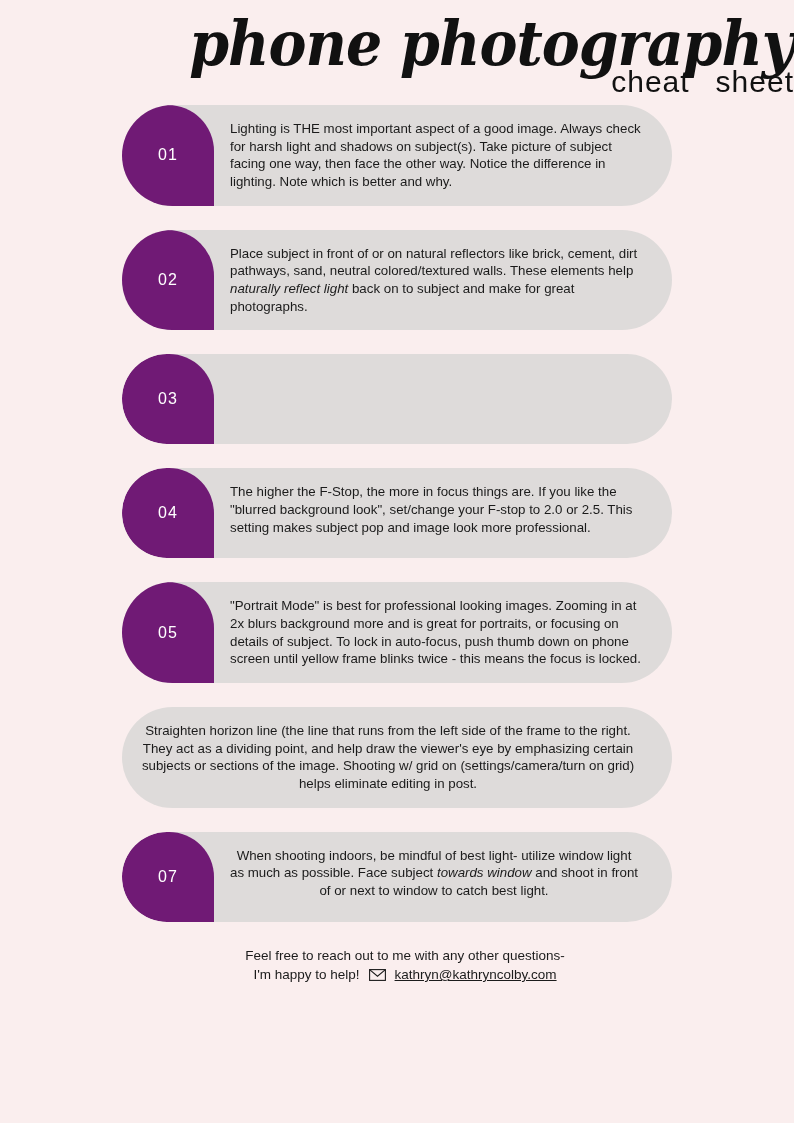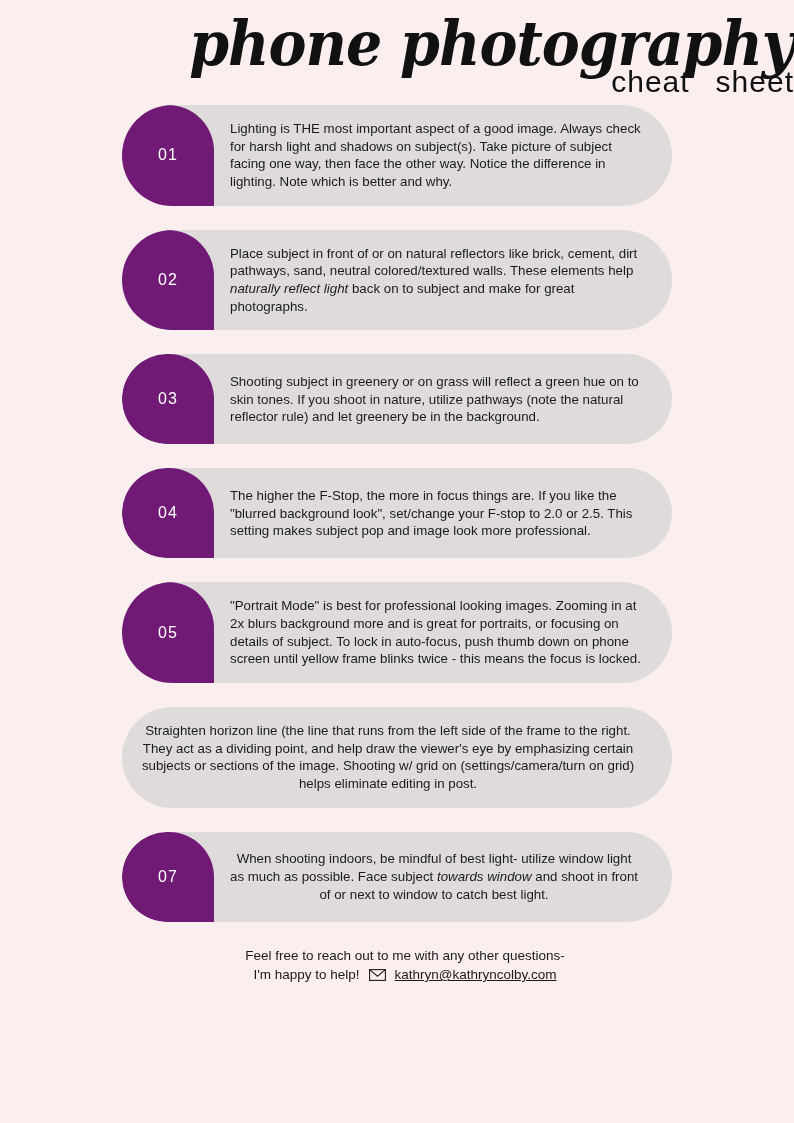--- a/index.html
+++ b/index.html
@@ -65,21 +65,21 @@
     justify-content: center;
     color: #ffffff;
     font-size: 16px;
     letter-spacing: 1.2px;
     font-family: "Liberation Sans", sans-serif;
   }
   .tip-body {
     flex: 1 1 auto;
     padding: 15px 30px 15px 16px;
     display: flex;
-    align-items: center;
+    align-items: flex-start;
   }
   .tip-text {
     font-size: 13.3px;
     line-height: 1.33;
     color: #1b1b1b;
     font-family: "Liberation Sans", sans-serif;
   }
   .tip-card.center .tip-body { padding-right: 34px; }
   .tip-card.center .tip-text { text-align: center; width: 100%; }
   .tip-text i { font-style: italic; }
@@ -124,23 +124,20 @@
         <span>02</span>
       </div>
       <div class="tip-body">
         <div class="tip-text"><span>Place subject in front of or on natural reflectors like brick, cement, dirt pathways, sand, neutral colored/textured walls.  These elements help </span><i>naturally reflect light</i><span> back on to subject and make for great photographs.</span></div>
       </div>
     </div>
     <div class="tip-card">
       <div class="tip-badge">
         <span>03</span>
       </div>
-      <div class="tip-body">
-        <div class="tip-text">Shooting subject in greenery or on grass will reflect a green hue on to skin tones. If you shoot in nature, utilize pathways (note the natural reflector rule) and let greenery be in the background.</div>
-      </div>
     </div>
     <div class="tip-card">
       <div class="tip-badge">
         <span>04</span>
       </div>
       <div class="tip-body">
         <div class="tip-text">The higher the F-Stop, the more in focus things are. If you like the "blurred background look", set/change your F-stop to 2.0 or 2.5. This  setting makes subject pop and image look more professional.</div>
       </div>
     </div>
     <div class="tip-card">

